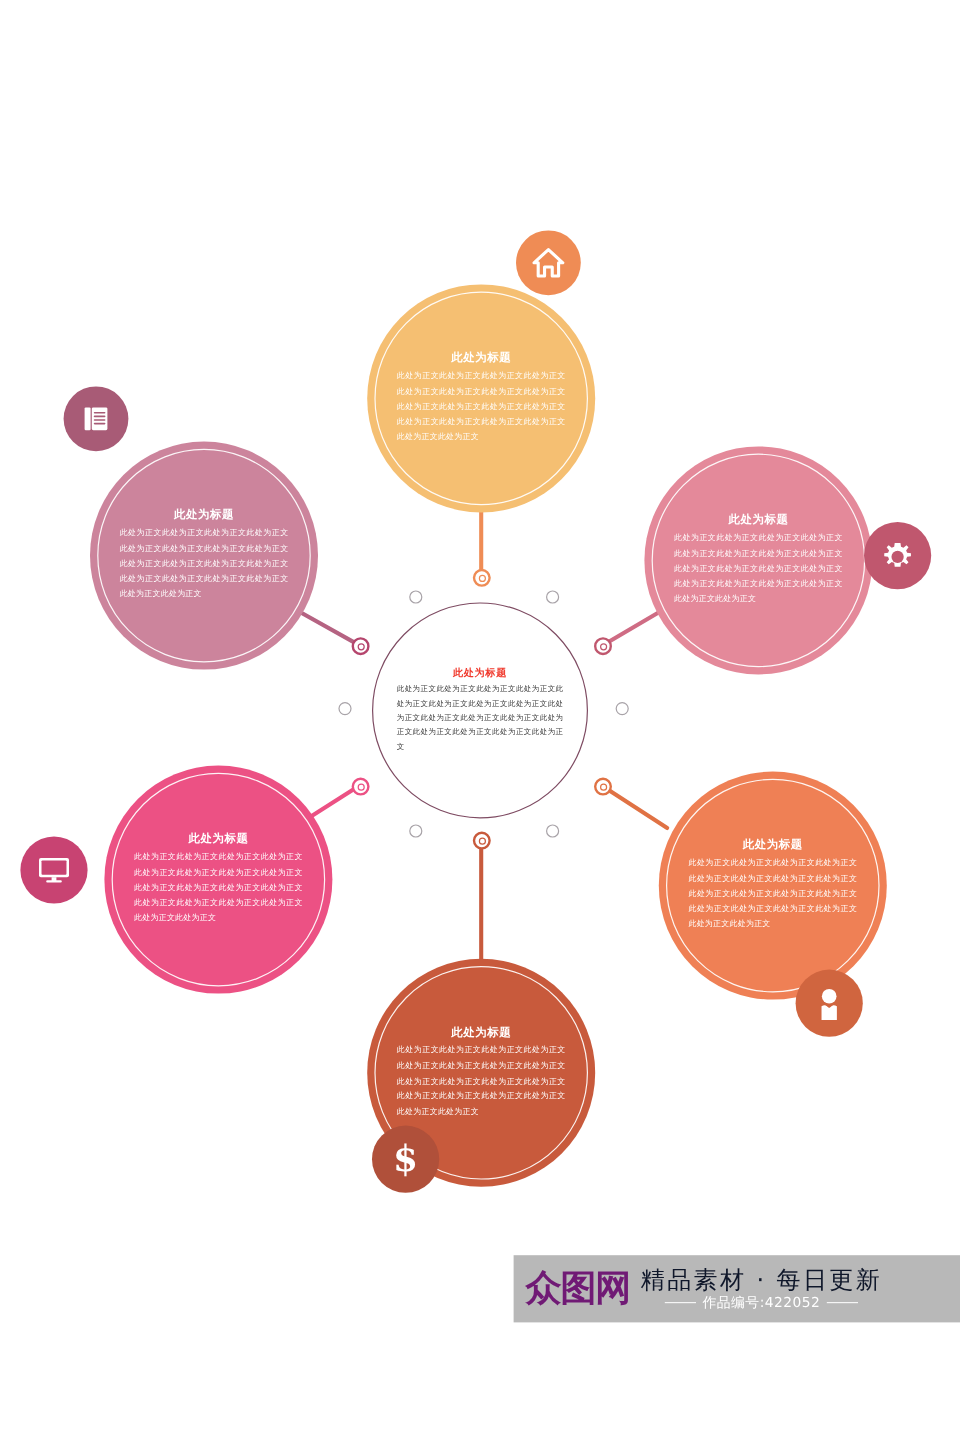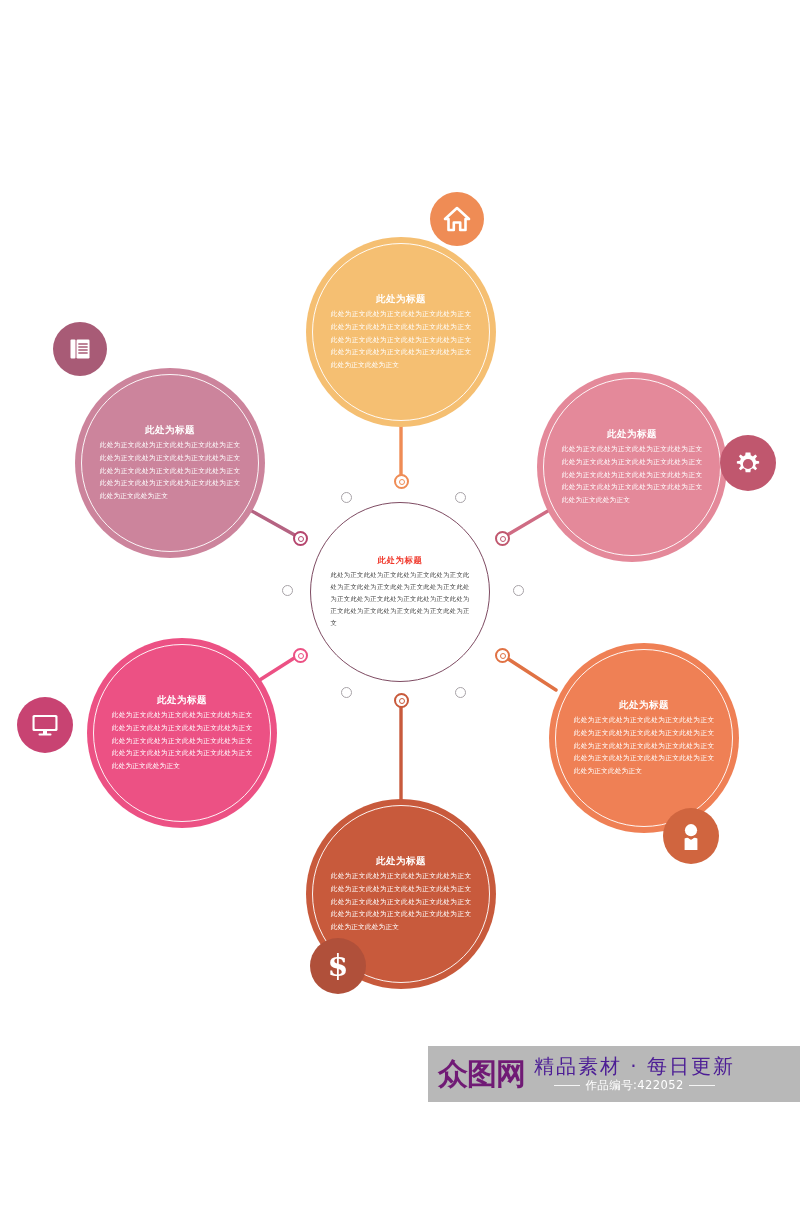--- a/index.html
+++ b/index.html
@@ -178,21 +178,21 @@
     font-family: "DejaVu Sans", sans-serif;
   }
   #wm-right {
     margin-left: 9px;
     display: flex;
     flex-direction: column;
     justify-content: center;
   }
   #wm-tagline {
     font-size: 20px;
-    color: #4c1d95;
+    color: #0f172a;
     letter-spacing: 2px;
     line-height: 1.12;
     font-family: "DejaVu Sans", sans-serif;
   }
   #wm-code-row {
     display: flex;
     align-items: center;
     justify-content: center;
     gap: 5px;
     margin-top: 1px;

